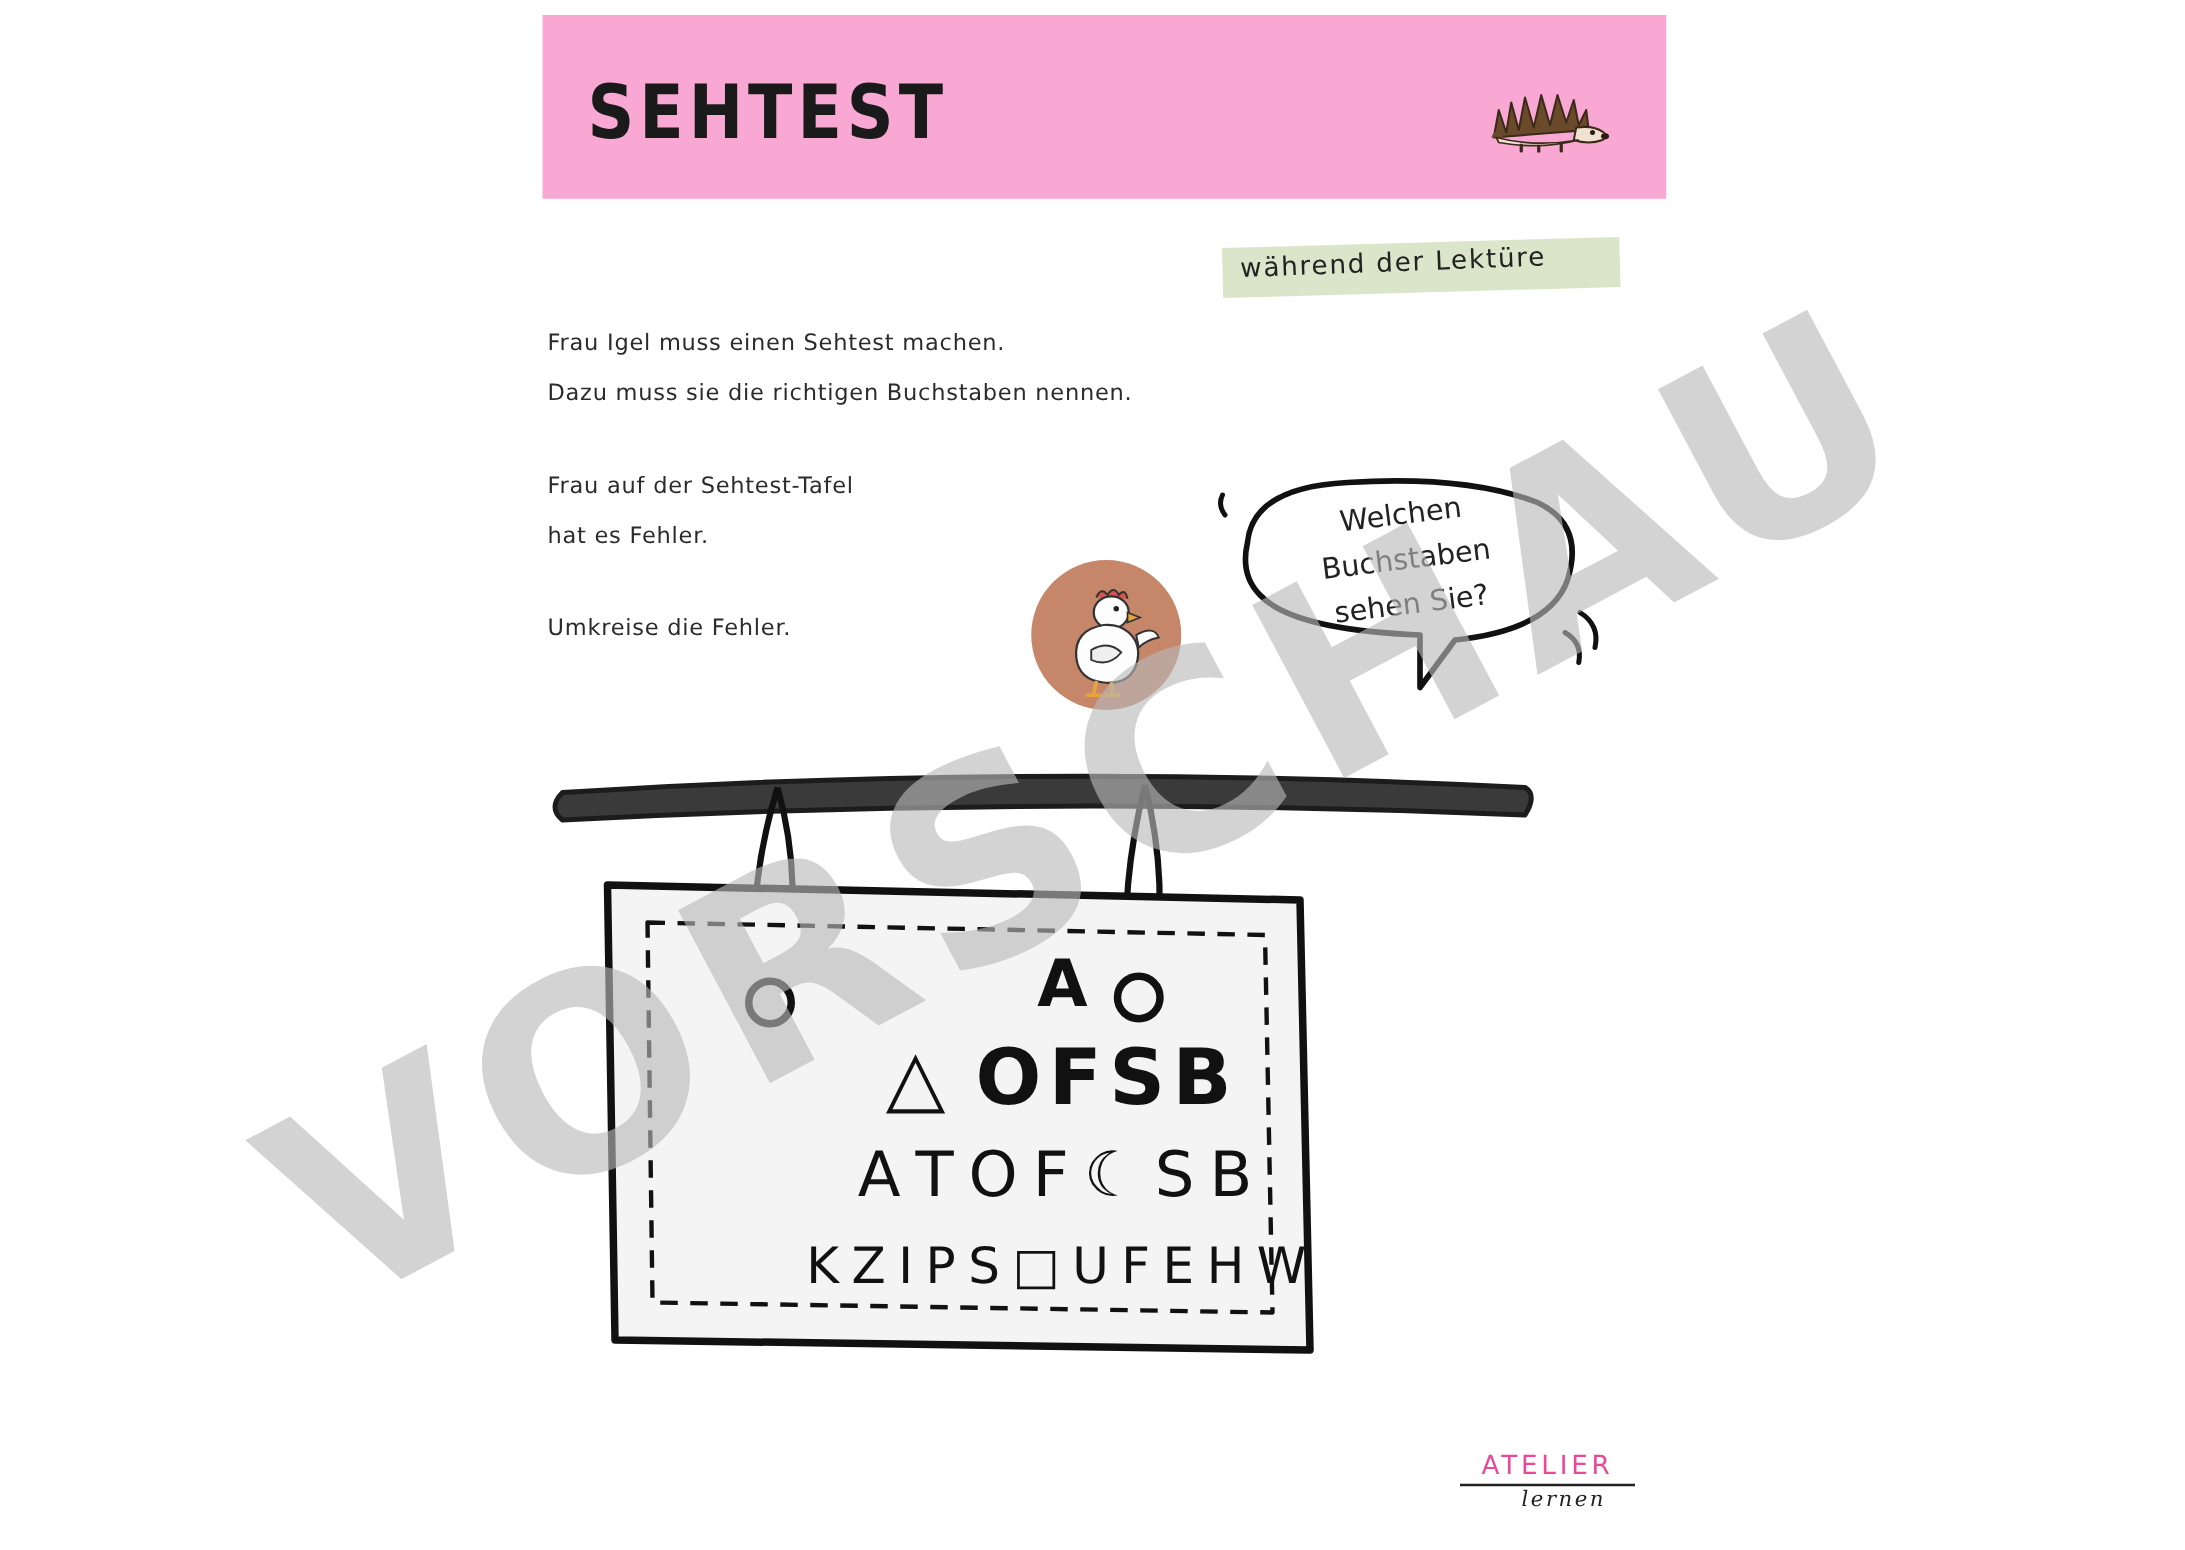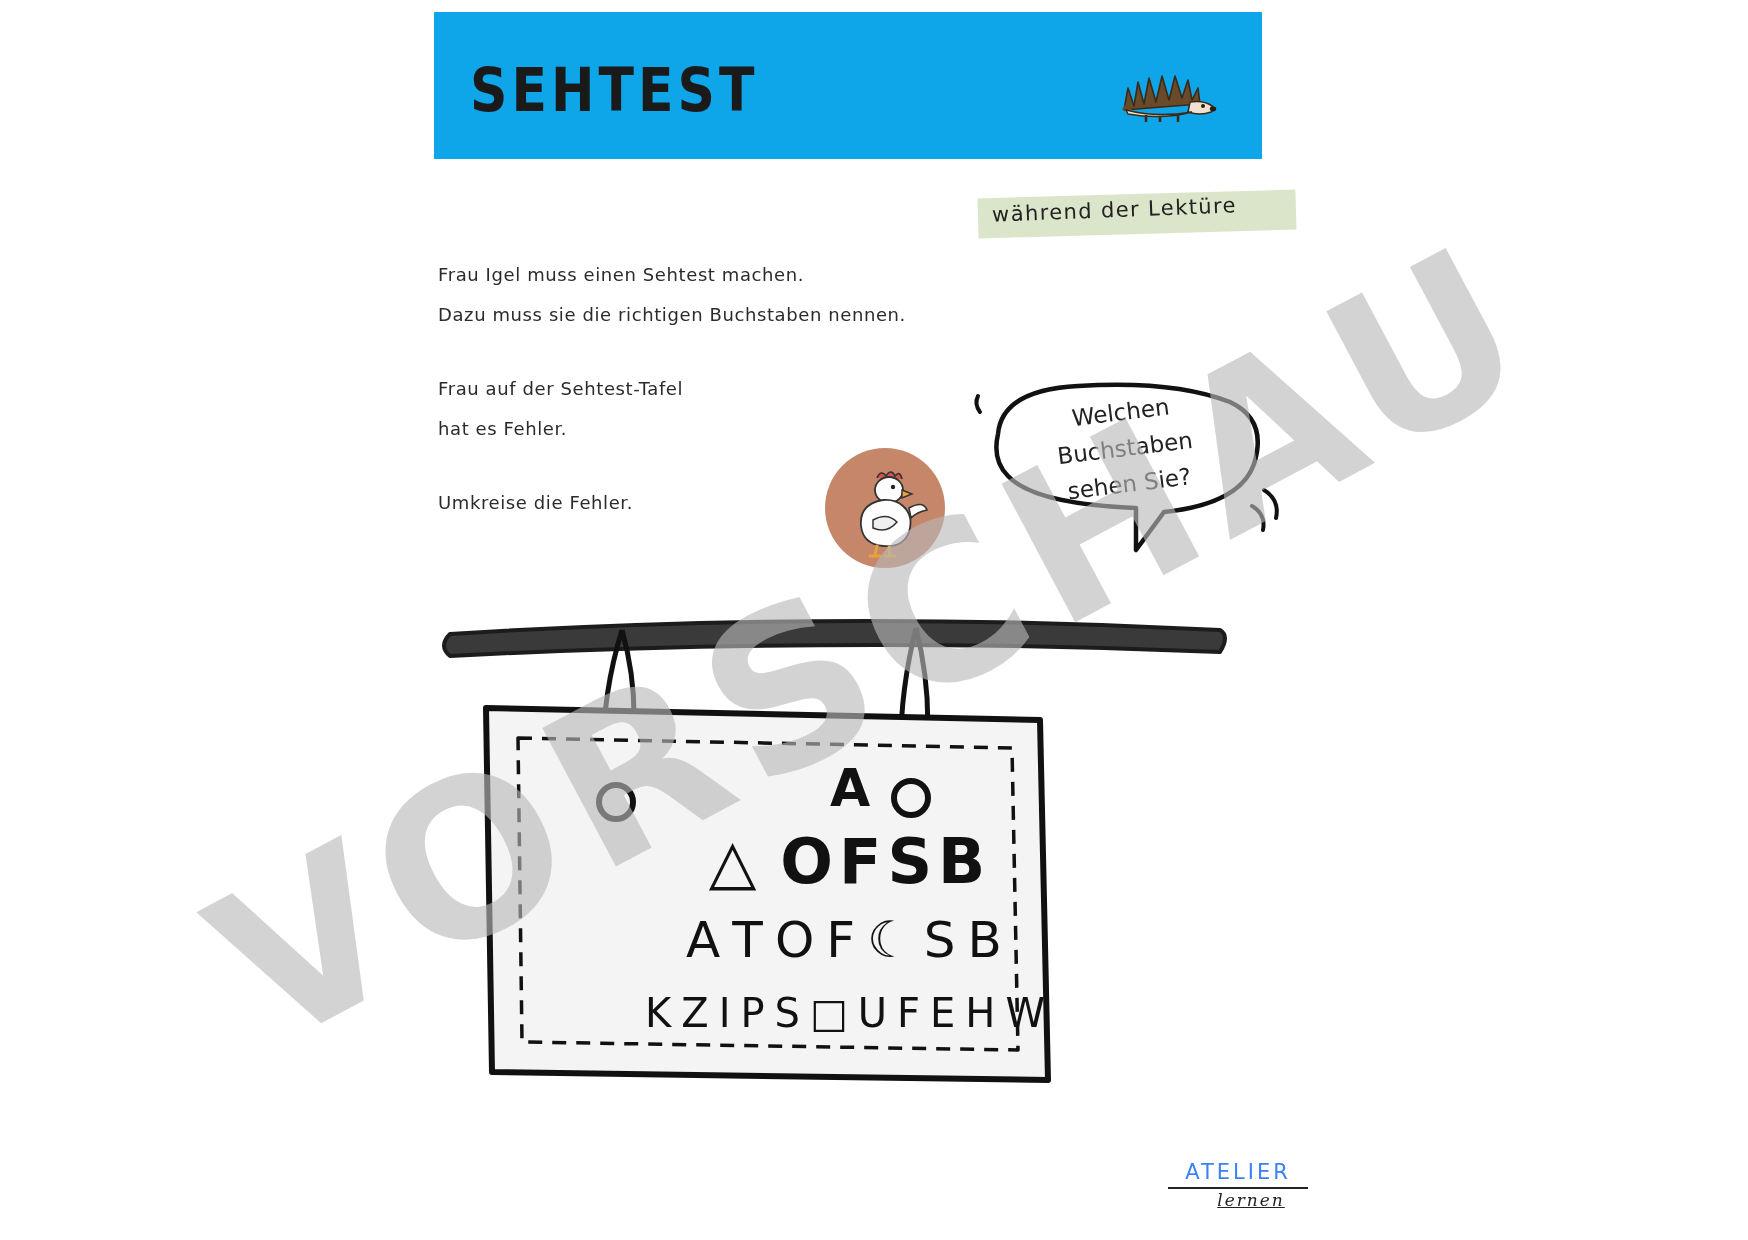--- a/index.html
+++ b/index.html
@@ -21,23 +21,23 @@
     width: 1748px;
     height: 1240px;
     background: #ffffff;
   }
 
   
   .title-banner {
     position: absolute;
     left: 434px;
     top: 12px;
-    width: 828px;
+    width: 899px;
     height: 147px;
-    background: #0ea5e9;
+    background: #f9a8d4;
   }
   .title-text {
     position: absolute;
     left: 36px;
     top: 44px;
     font-family: "DejaVu Sans", sans-serif;
     font-weight: bold;
     font-size: 52px;
     letter-spacing: 4px;
     color: #1a1a1a;
@@ -163,35 +163,34 @@
   .logo {
     position: absolute;
     left: 1168px;
     top: 1160px;
     text-align: center;
   }
   .logo-main {
     font-family: "DejaVu Sans", sans-serif;
     font-size: 21px;
     letter-spacing: 3px;
-    color: #3b82f6;
+    color: #ec4899;
   }
   .logo-rule {
     width: 140px; height: 2px;
     background: #222;
     margin: 3px auto 1px auto;
   }
   .logo-sub {
     font-family: "DejaVu Serif", serif;
     font-style: italic;
     font-size: 17px;
     letter-spacing: 2px;
     color: #222;
     margin-left: 26px;
-    text-decoration: underline;
   }
 
   
   .watermark {
     position: absolute;
     left: 50%;
     top: 52%;
     transform: translate(-50%, -50%) rotate(-28deg);
     font-family: "DejaVu Sans", sans-serif;
     font-weight: bold;

